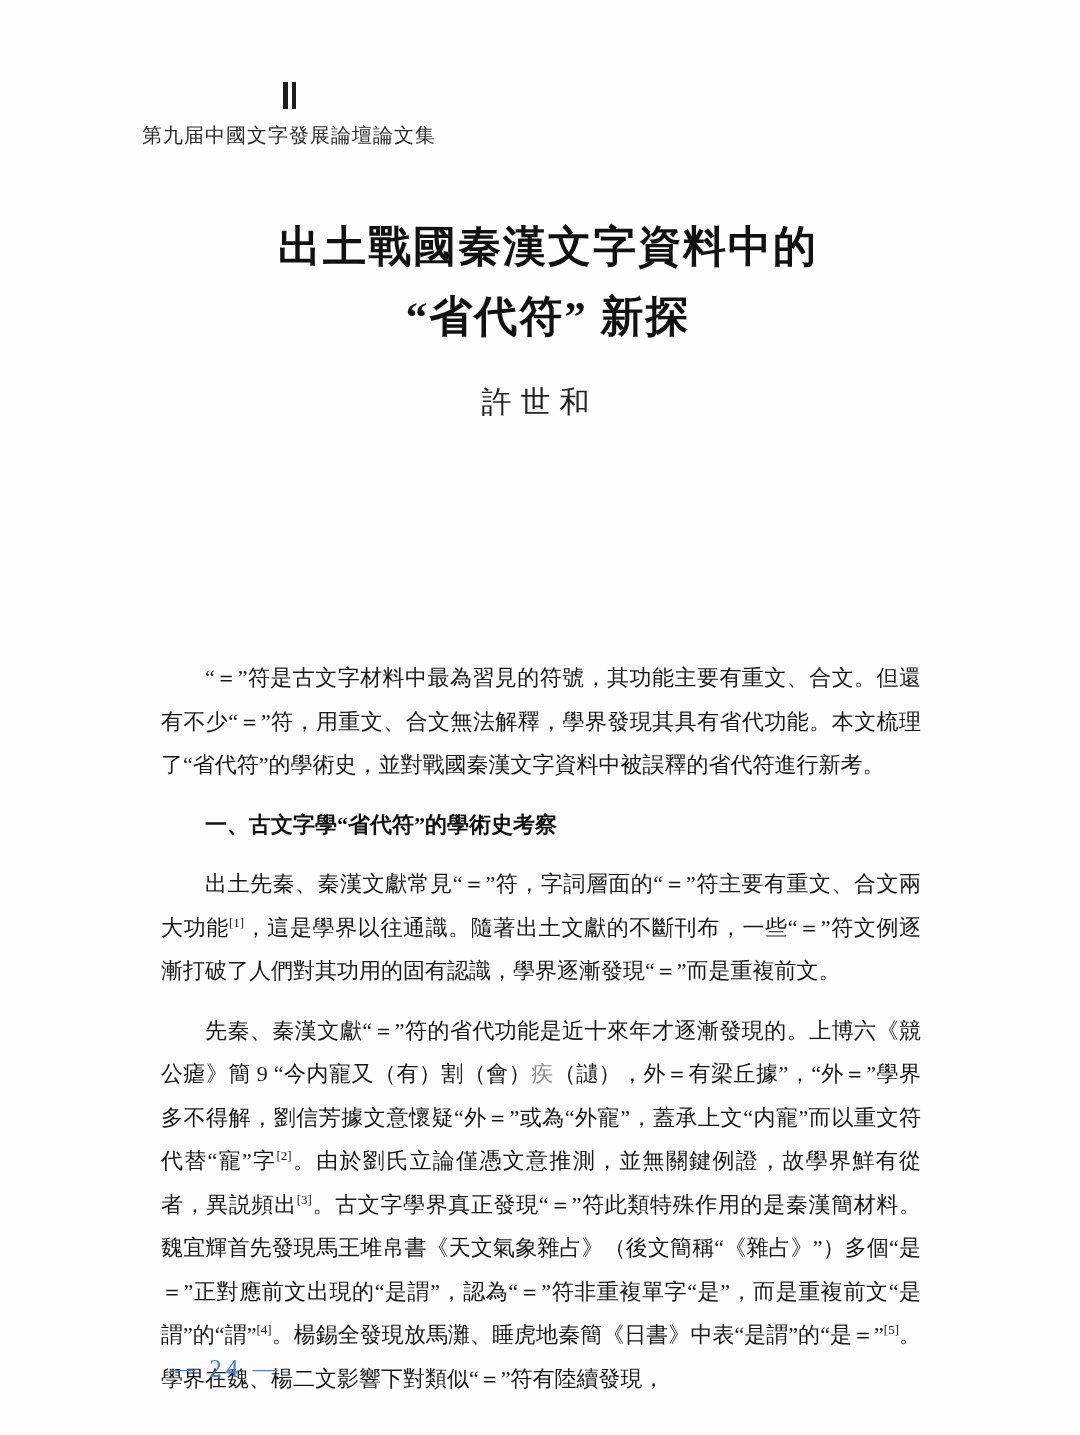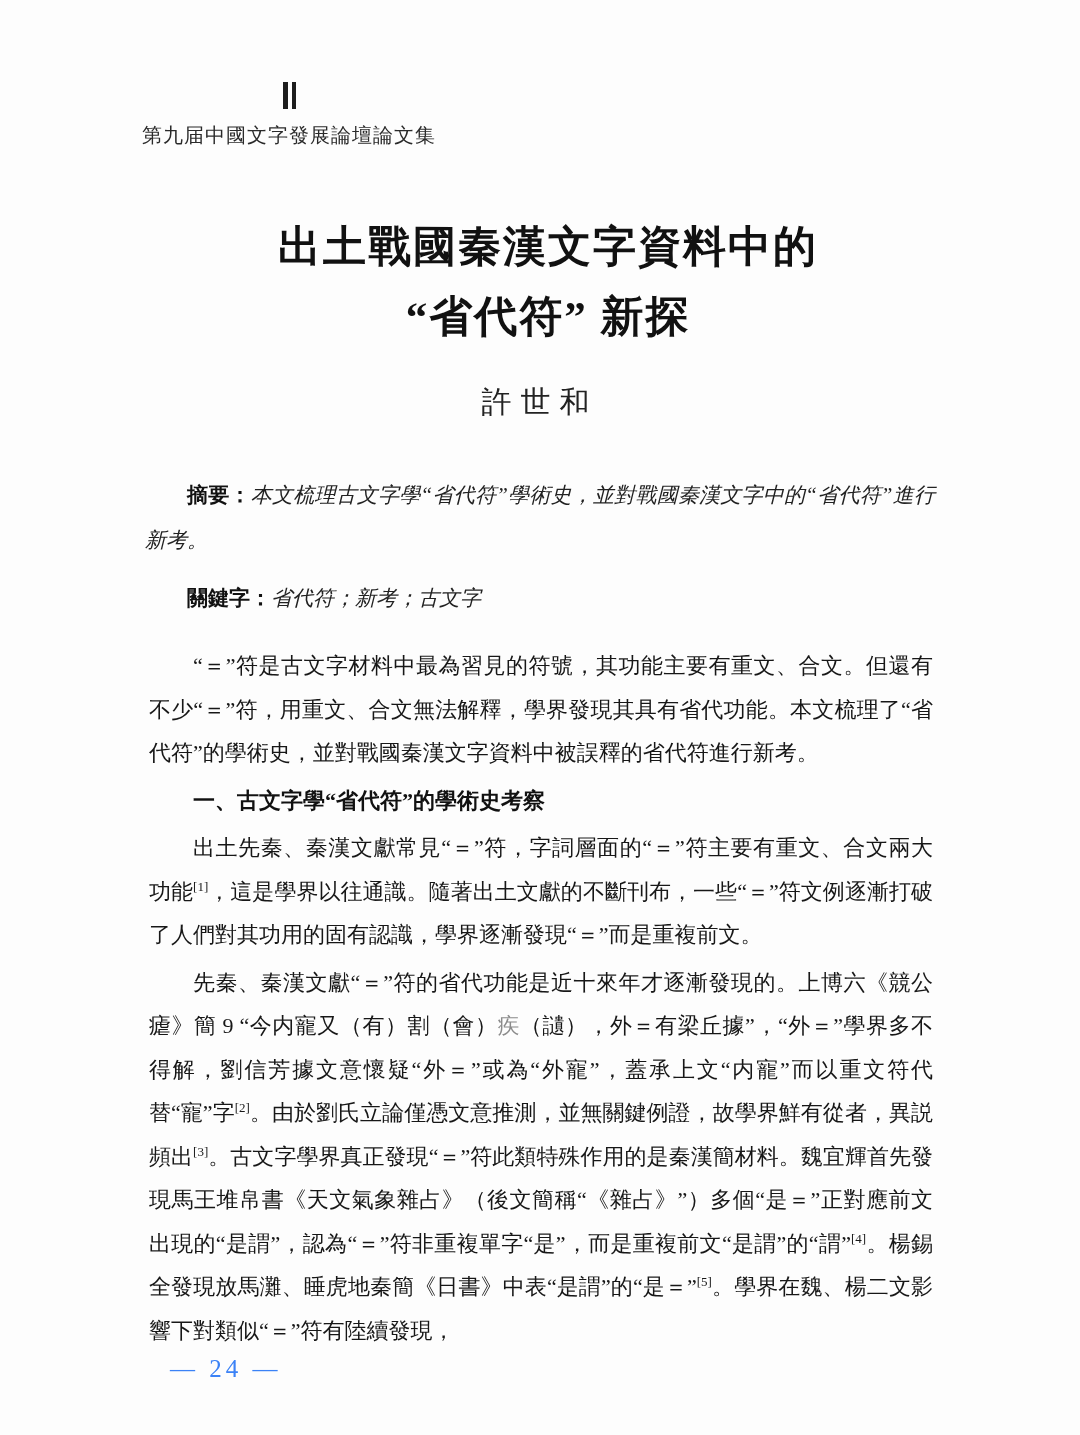--- a/index.html
+++ b/index.html
@@ -79,21 +79,21 @@
   .body-text {
     position: absolute;
     top: 640px;
     left: 145px;
     width: 792px;
     font-size: 22px;
     line-height: 43.5px;
     text-align: justify;
     color: #171717;
   }
-  .body-text p { margin: 4px; text-indent: 2em; }
+  .body-text p { margin: 16px; text-indent: 2em; }
   .section-heading {
     font-family: Liberation Serif, serif;
     font-weight: 700;
     text-indent: 2em;
     margin: 0;
     color: #111;
   }
   sup.fn {
     font-size: 13px;
     vertical-align: super;
@@ -124,24 +124,20 @@
     <span class="header-text">第九届中國文字發展論壇論文集</span>
   </div>
 
   <div class="title-block">
     <div>出土戰國秦漢文字資料中的</div>
     <div>“省代符” 新探</div>
   </div>
 
   <div class="author">許世和</div>
 
-  <div class="front-matter">
-    <p class="para kai"><span class="label">摘要：</span><span>本文梳理古文字學“省代符”學術史，並對戰國秦漢文字中的“省代符”進行新考。</span></p>
-    <p class="para kai keywords"><span class="label">關鍵字：</span><span>省代符；新考；古文字</span></p>
-  </div>
 
   <div class="body-text">
     <p>“＝”符是古文字材料中最為習見的符號，其功能主要有重文、合文。但還有不少“＝”符，用重文、合文無法解釋，學界發現其具有省代功能。本文梳理了“省代符”的學術史，並對戰國秦漢文字資料中被誤釋的省代符進行新考。</p>
 
     <p class="section-heading">一、古文字學“省代符”的學術史考察</p>
 
     <p><span>出土先秦、秦漢文獻常見“＝”符，字詞層面的“＝”符主要有重文、合文兩大功能</span><sup class="fn">[1]</sup><span>，這是學界以往通識。隨著出土文獻的不斷刊布，一些“＝”符文例逐漸打破了人們對其功用的固有認識，學界逐漸發現“＝”而是重複前文。</span></p>
 
     <p><span>先秦、秦漢文獻“＝”符的省代功能是近十來年才逐漸發現的。上博六《競公瘧》簡 9 “今内寵又（有）割（會）</span><span class="special-glyph">疾</span><span>（讉），外＝有梁丘據”，“外＝”學界多不得解，劉信芳據文意懷疑“外＝”或為“外寵”，蓋承上文“内寵”而以重文符代替“寵”字</span><sup class="fn">[2]</sup><span>。由於劉氏立論僅憑文意推測，並無關鍵例證，故學界鮮有從者，異説頻出</span><sup class="fn">[3]</sup><span>。古文字學界真正發現“＝”符此類特殊作用的是秦漢簡材料。魏宜輝首先發現馬王堆帛書《天文氣象雜占》（後文簡稱“《雜占》”）多個“是＝”正對應前文出現的“是謂”，認為“＝”符非重複單字“是”，而是重複前文“是謂”的“謂”</span><sup class="fn">[4]</sup><span>。楊錫全發現放馬灘、睡虎地秦簡《日書》中表“是謂”的“是＝”</span><sup class="fn">[5]</sup><span>。學界在魏、楊二文影響下對類似“＝”符有陸續發現，</span></p>
   </div>

